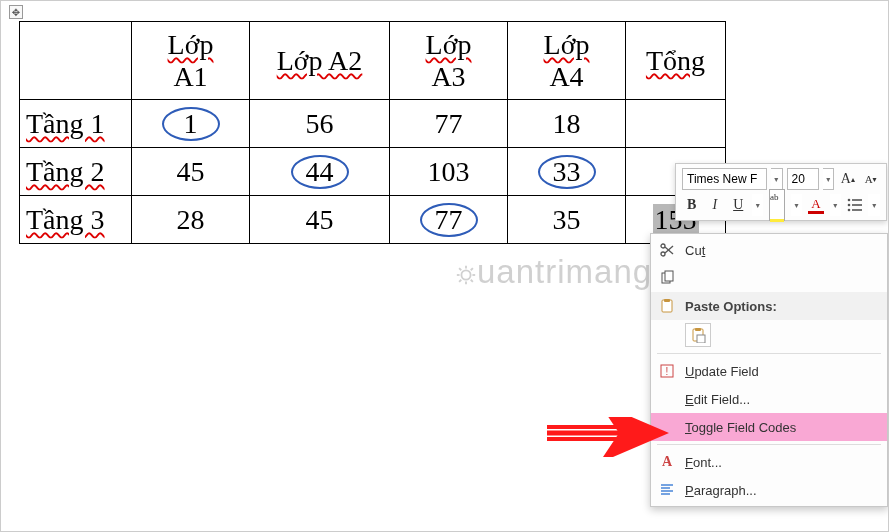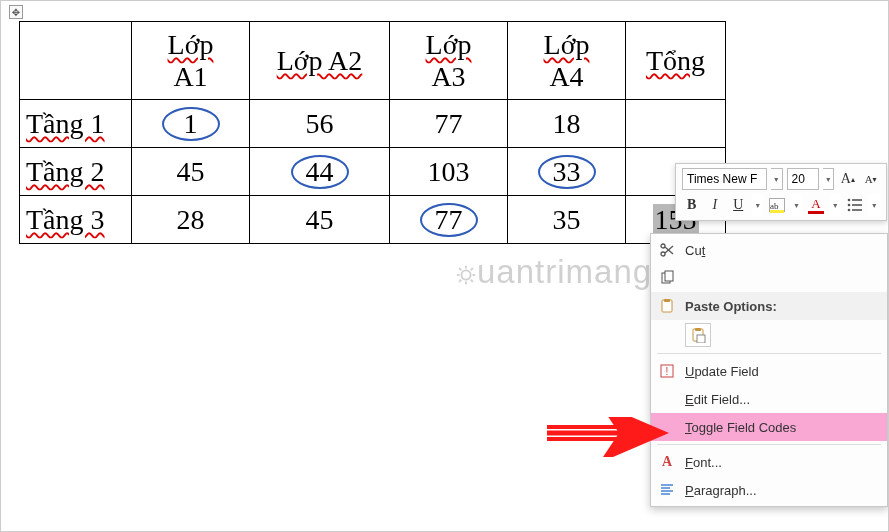--- a/index.html
+++ b/index.html
@@ -126,21 +126,21 @@
   .tb-btn {
     width: 20px; height: 20px;
     display: flex; align-items: center; justify-content: center;
     font-family: "Times New Roman", serif;
     font-size: 14px;
     color: #333;
   }
   .tb-btn.bold { font-weight: bold; }
   .tb-btn.ital { font-style: italic; }
   .tb-btn.und { text-decoration: underline; }
-  .hl-box { width: 16px; height: 14px; border: 1px solid #aaa; background: linear-gradient(#fff,#fff); position: relative;}
+  .hl-box { width: 16px; height: 32px; border: 1px solid #aaa; background: linear-gradient(#fff,#fff); position: relative;}
   .hl-box::after { content:""; position:absolute; left:0; right:0; bottom:-2px; height:3px; background:#ffeb3b;}
   .fc-box { width: 16px; height: 14px; position: relative; font-family:"Times New Roman"; font-size:13px; text-align:center; line-height:12px; color:#c00;}
   .fc-box::after { content:""; position:absolute; left:0; right:0; bottom:-2px; height:3px; background:#c00;}
 
   
   .context-menu {
     position: absolute;
     top: 228px;
     left: 645px;
     width: 238px;

